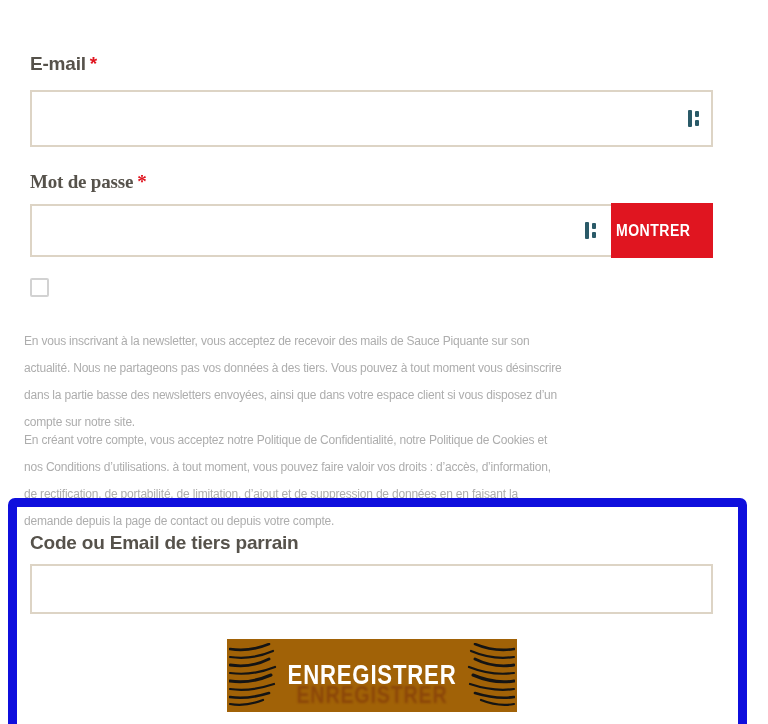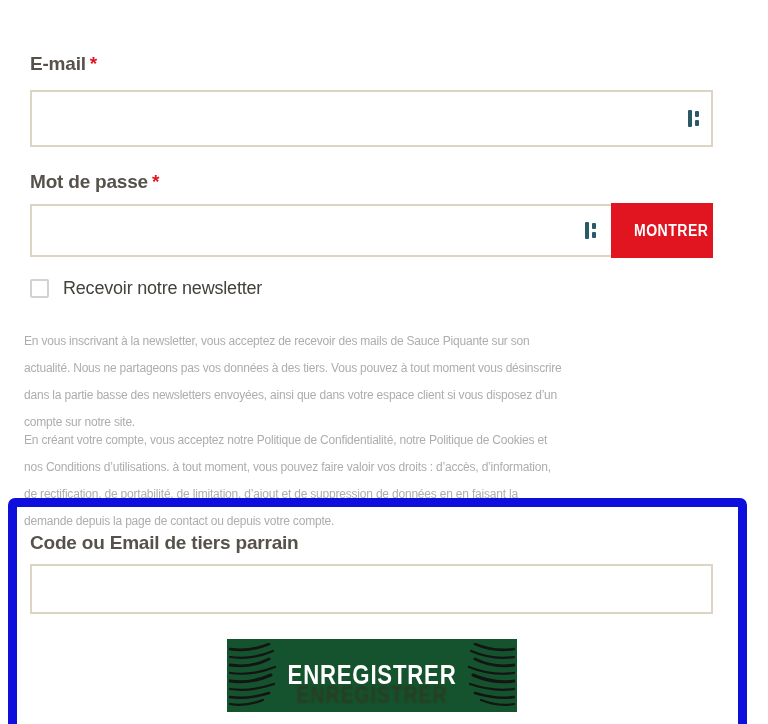--- a/index.html
+++ b/index.html
@@ -33,21 +33,21 @@
   .pm-icon { display: flex; align-items: center; gap: 3px; margin-right: 12px; }
   .pm-icon .bar { width: 4px; height: 17px; background: #2a5a68; border-radius: 1px; }
   .pm-icon .dots { display: flex; flex-direction: column; justify-content: space-between; height: 15px; }
   .pm-icon .dots span { display: block; width: 4px; height: 6px; background: #2a5a68; border-radius: 1px; }
 
   
   .show-btn {
     position: absolute; left: 611px; top: 157px; width: 102px; height: 55px;
     background: #e01520; color: #ffffff; border: none; cursor: pointer;
     font-size: 16px; font-weight: 700;
-    display: flex; align-items: center; justify-content: flex-end;
+    display: flex; align-items: center; justify-content: flex-start;
     font-family: "Liberation Sans", sans-serif;
   }
   .show-btn .cond { display: inline-block; transform: scaleX(0.88); letter-spacing: 0.5px; }
 
   
   .check-row { position: absolute; left: 30px; top: 232px; display: flex; align-items: center; }
   .checkbox {
     width: 19px; height: 19px; border: 2px solid #d2d2d2; border-radius: 2px;
     background: #ffffff; cursor: pointer;
   }
@@ -63,21 +63,21 @@
   
   .annotation-box {
     position: absolute; left: 8px; top: 452px; width: 739px; height: 240px;
     border: 9px solid #0f0fdd; border-radius: 7px;
     pointer-events: none; z-index: 50; background: transparent;
   }
 
   
   .submit-btn {
     position: absolute; left: 227px; top: 593px; width: 290px; height: 73px;
-    background: #14532d; border: none; cursor: pointer; z-index: 10;
+    background: #a16207; border: none; cursor: pointer; z-index: 10;
     display: flex; align-items: center; justify-content: center;
     overflow: hidden; font-family: "Liberation Sans", sans-serif;
   }
   .submit-btn .main-label {
     position: relative; z-index: 3;
     color: #ffffff; font-size: 27px; font-weight: 700;
     display: inline-block; transform: scaleX(0.82); letter-spacing: 1px;
   }
   .submit-btn .ghost-label {
     position: absolute; z-index: 1; left: 50%; top: 42px;
@@ -101,40 +101,39 @@
     <input type="text" aria-label="E-mail" value="" style="">
     <span class="pm-icon">
       <span class="bar"></span>
       <span class="dots">
           <span></span>
           <span></span>
         </span>
     </span>
   </div>
 
-  <div class="field-label" style="top: 125px;">
+  <div class="field-label" style="top: 125px; font-family: Liberation Serif, serif;">
     <span>Mot de passe</span><span class="req">*</span>
   </div>
   <div class="input-wrap" style="top: 158px; height: 53px; width: 683px;">
     <input type="password" aria-label="Mot de passe" value="" style="">
     <span class="pm-icon" style="margin-right: 115px;">
       <span class="bar"></span>
       <span class="dots">
           <span></span>
           <span></span>
         </span>
     </span>
   </div>
   <button class="show-btn">
     <span class="cond">MONTRER</span>
   </button>
 
   <div class="check-row">
     <div class="checkbox" role="checkbox" aria-checked="false"></div>
-    <div class="check-label">Recevoir notre newsletter</div>
   </div>
 
   <div class="para" style="top: 282px;">En vous inscrivant à la newsletter, vous acceptez de recevoir des mails de Sauce Piquante sur son
 actualité. Nous ne partageons pas vos données à des tiers. Vous pouvez à tout moment vous désinscrire
 dans la partie basse des newsletters envoyées, ainsi que dans votre espace client si vous disposez d’un
 compte sur notre site.</div>
   <div class="para" style="top: 381px;">En créant votre compte, vous acceptez notre Politique de Confidentialité, notre Politique de Cookies et
 nos Conditions d’utilisations. à tout moment, vous pouvez faire valoir vos droits : d’accès, d’information,
 de rectification, de portabilité, de limitation, d’ajout et de suppression de données en en faisant la
 demande depuis la page de contact ou depuis votre compte.</div>

